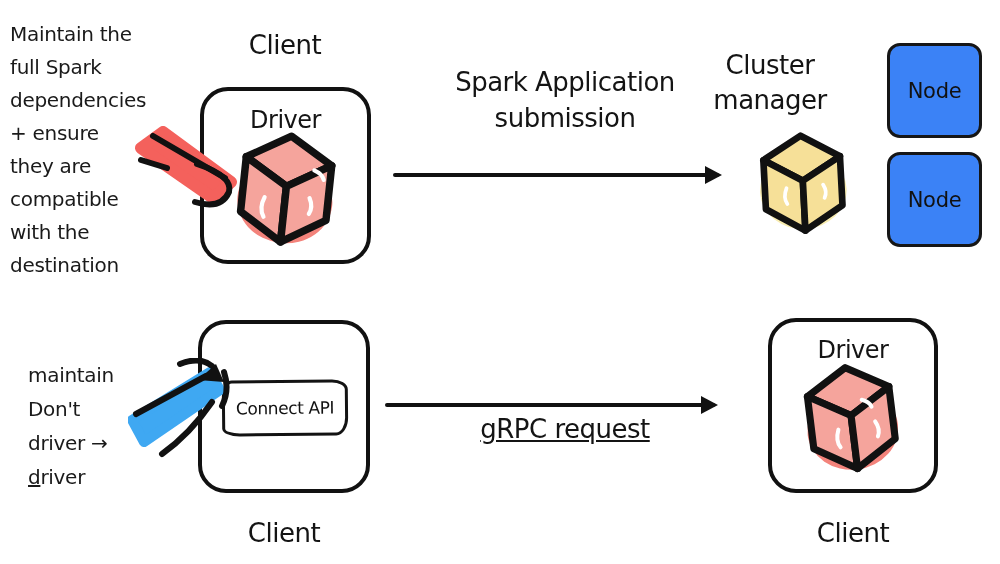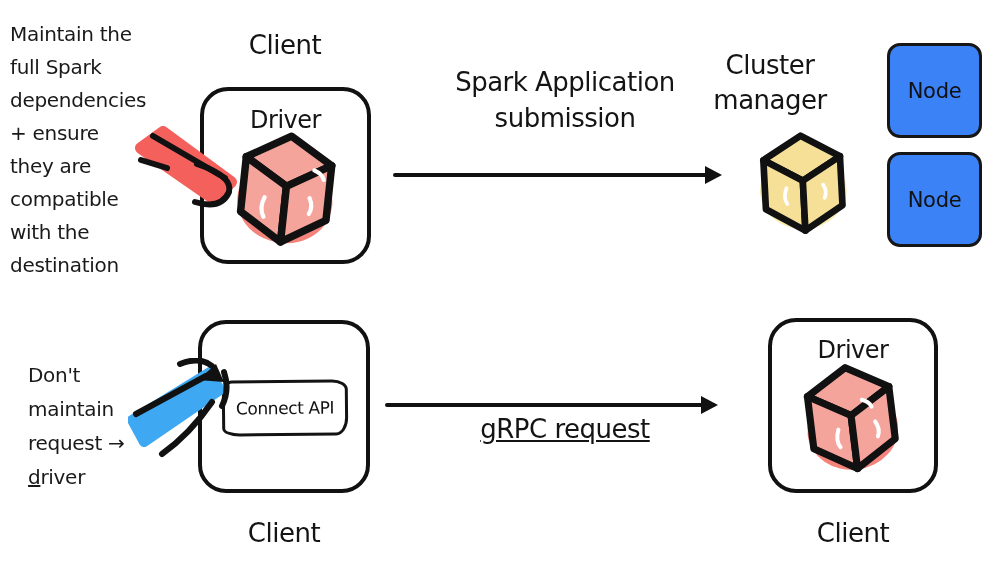--- a/index.html
+++ b/index.html
@@ -98,23 +98,23 @@
   </svg>
 
   <div class="abs node-box" style="left:887px;top:43px;width:95px;height:95px;">
     <span>Node</span>
   </div>
   <div class="abs node-box" style="left:887px;top:152px;width:95px;height:95px;">
     <span>Node</span>
   </div>
 
   <div class="abs note" style="left:28px;top:358px;width:150px;line-height:34px;">
+    <div>maintain</div>
     <div>Don't</div>
-    <div>maintain</div>
-    <div>request →</div>
+    <div>driver →</div>
     <div class="underline-first">driver</div>
   </div>
 
   <div class="abs round-box" style="left:198px;top:320px;width:172px;height:173px;"></div>
 
   <div class="abs connect-box" style="left:222px;top:380px;width:126px;height:56px;">
     <span>Connect API</span>
   </div>
 
   <svg class="abs" style="left:128px;top:358px;" width="104" height="104" viewBox="0 0 104 104">

